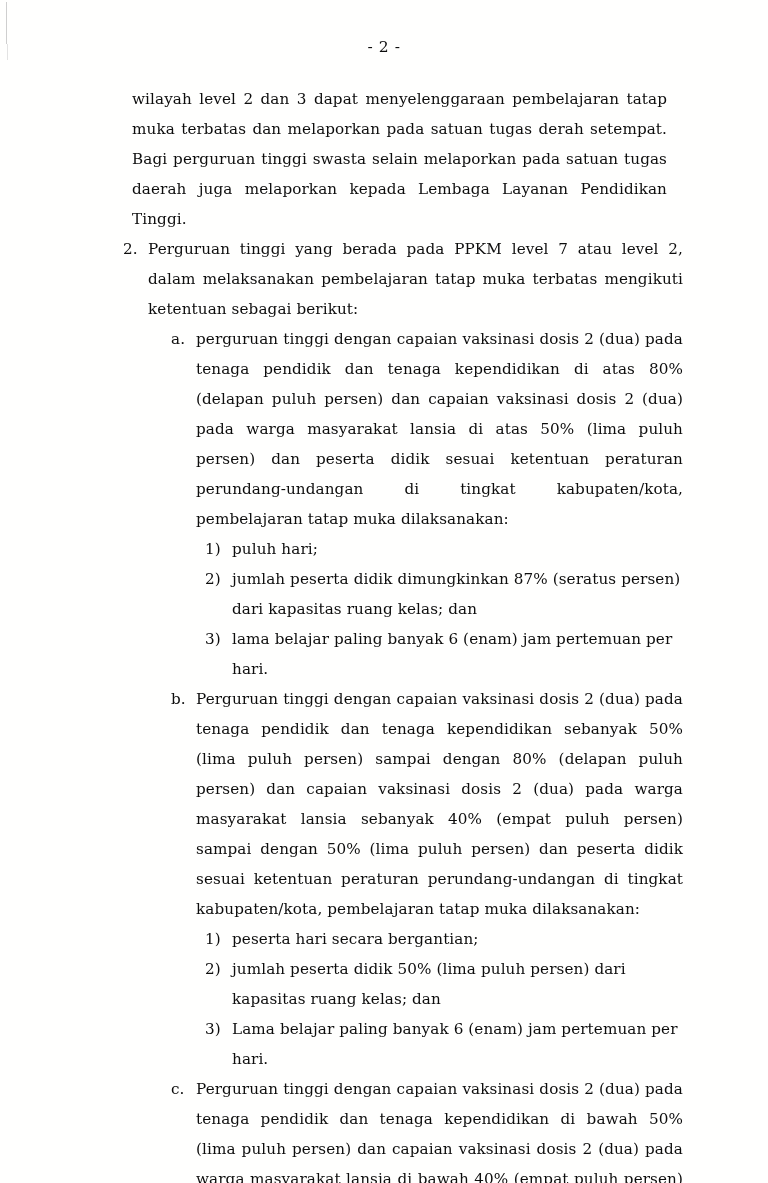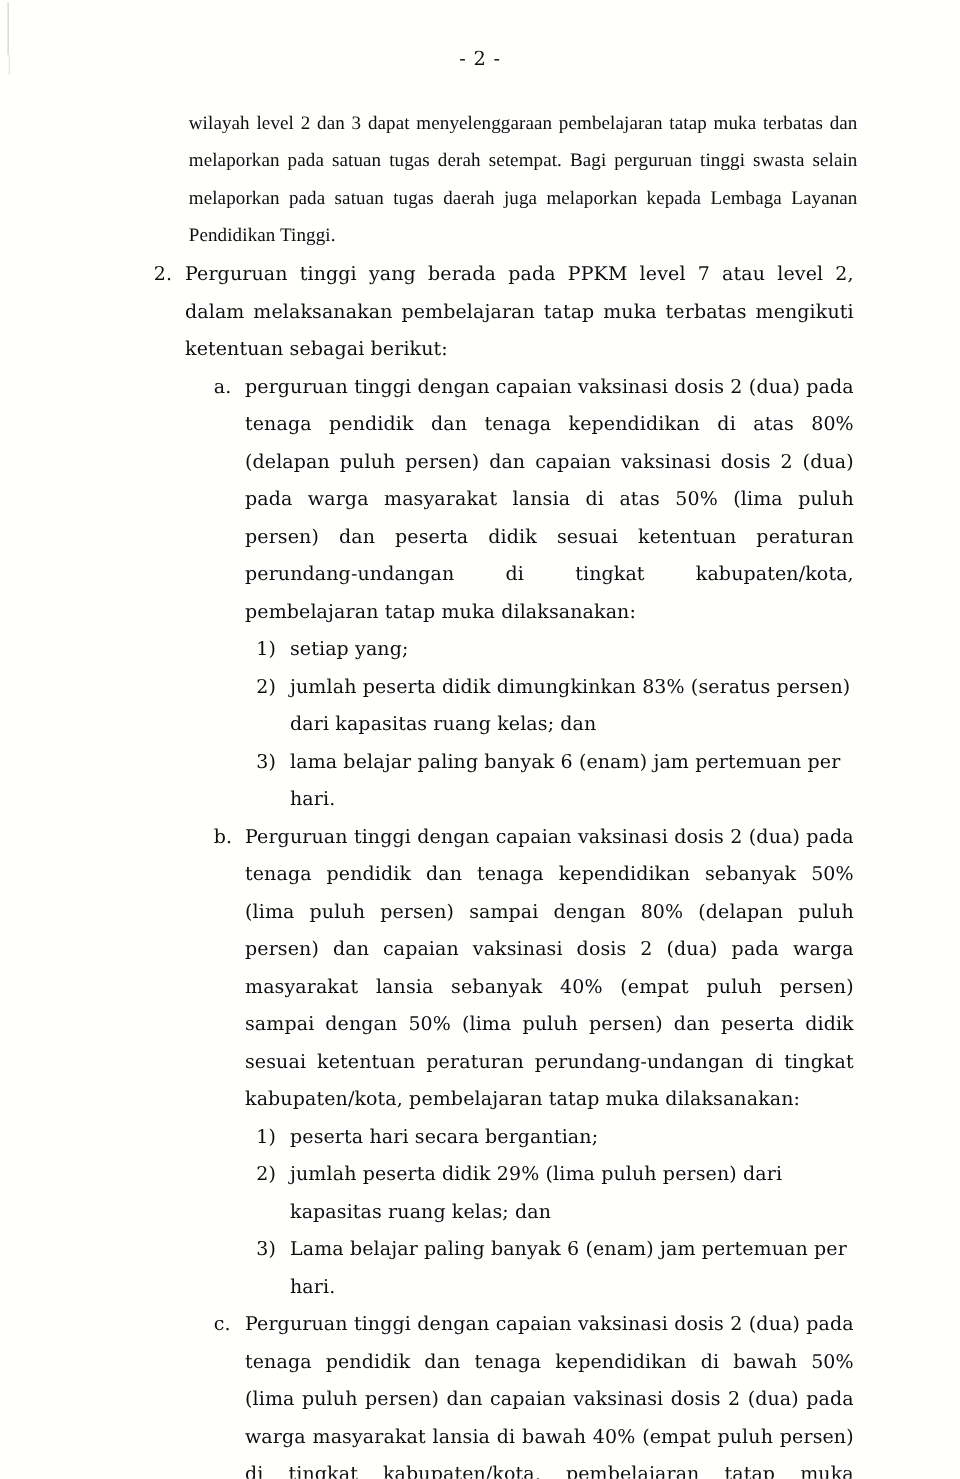--- a/index.html
+++ b/index.html
@@ -83,21 +83,21 @@
   .txt {
     flex: 1 1 auto;
     text-align: justify;
     text-justify: inter-word;
     font-size: 15.2px;
     line-height: 30px;
     hyphens: none;
   }
 
   
-  .lvl-0 { margin-left: 28px; width: 535px; font-family: Liberation Serif, serif; }            
+  .lvl-0 { margin-left: 9px; width: 535px; }            
   .lvl-1 .marker { width: 25px; }                        
   .lvl-1 { margin-left: 0px;  width: 560px; }
   .lvl-2 { margin-left: 48px; width: 512px; }            
   .lvl-2 .marker { width: 25px; }
   .lvl-3 { margin-left: 82px; width: 478px; }            
   .lvl-3 .marker { width: 27px; }
 
   .nowrapjust { text-align: left !important; }
 </style>
 </head>
@@ -126,28 +126,28 @@
     <div class="para lvl-2">
       <div class="row">
         <div class="marker">a.</div>
         <div class="txt">perguruan tinggi dengan capaian vaksinasi dosis 2 (dua) pada tenaga pendidik dan tenaga kependidikan di atas 80% (delapan puluh persen) dan capaian vaksinasi dosis 2 (dua) pada warga masyarakat lansia di atas 50% (lima puluh persen) dan peserta didik sesuai ketentuan peraturan perundang-undangan di tingkat kabupaten/kota, pembelajaran tatap muka dilaksanakan:</div>
       </div>
     </div>
 
     <div class="para lvl-3 last-nojust">
       <div class="row">
         <div class="marker">1)</div>
-        <div class="txt nowrapjust">setiap yang;</div>
+        <div class="txt nowrapjust">puluh hari;</div>
       </div>
     </div>
 
     <div class="para lvl-3">
       <div class="row">
         <div class="marker">2)</div>
-        <div class="txt nowrapjust">jumlah peserta didik dimungkinkan 83% (seratus persen) dari kapasitas ruang kelas; dan</div>
+        <div class="txt nowrapjust">jumlah peserta didik dimungkinkan 87% (seratus persen) dari kapasitas ruang kelas; dan</div>
       </div>
     </div>
 
     <div class="para lvl-3 last-nojust">
       <div class="row">
         <div class="marker">3)</div>
         <div class="txt nowrapjust">lama belajar paling banyak 6 (enam) jam pertemuan per hari.</div>
       </div>
     </div>
 
@@ -161,21 +161,21 @@
     <div class="para lvl-3 last-nojust">
       <div class="row">
         <div class="marker">1)</div>
         <div class="txt nowrapjust">peserta hari secara bergantian;</div>
       </div>
     </div>
 
     <div class="para lvl-3">
       <div class="row">
         <div class="marker">2)</div>
-        <div class="txt nowrapjust">jumlah peserta didik 29% (lima puluh persen) dari kapasitas ruang kelas; dan</div>
+        <div class="txt nowrapjust">jumlah peserta didik 50% (lima puluh persen) dari kapasitas ruang kelas; dan</div>
       </div>
     </div>
 
     <div class="para lvl-3 last-nojust">
       <div class="row">
         <div class="marker">3)</div>
         <div class="txt nowrapjust">Lama belajar paling banyak 6 (enam) jam pertemuan per hari.</div>
       </div>
     </div>
 

